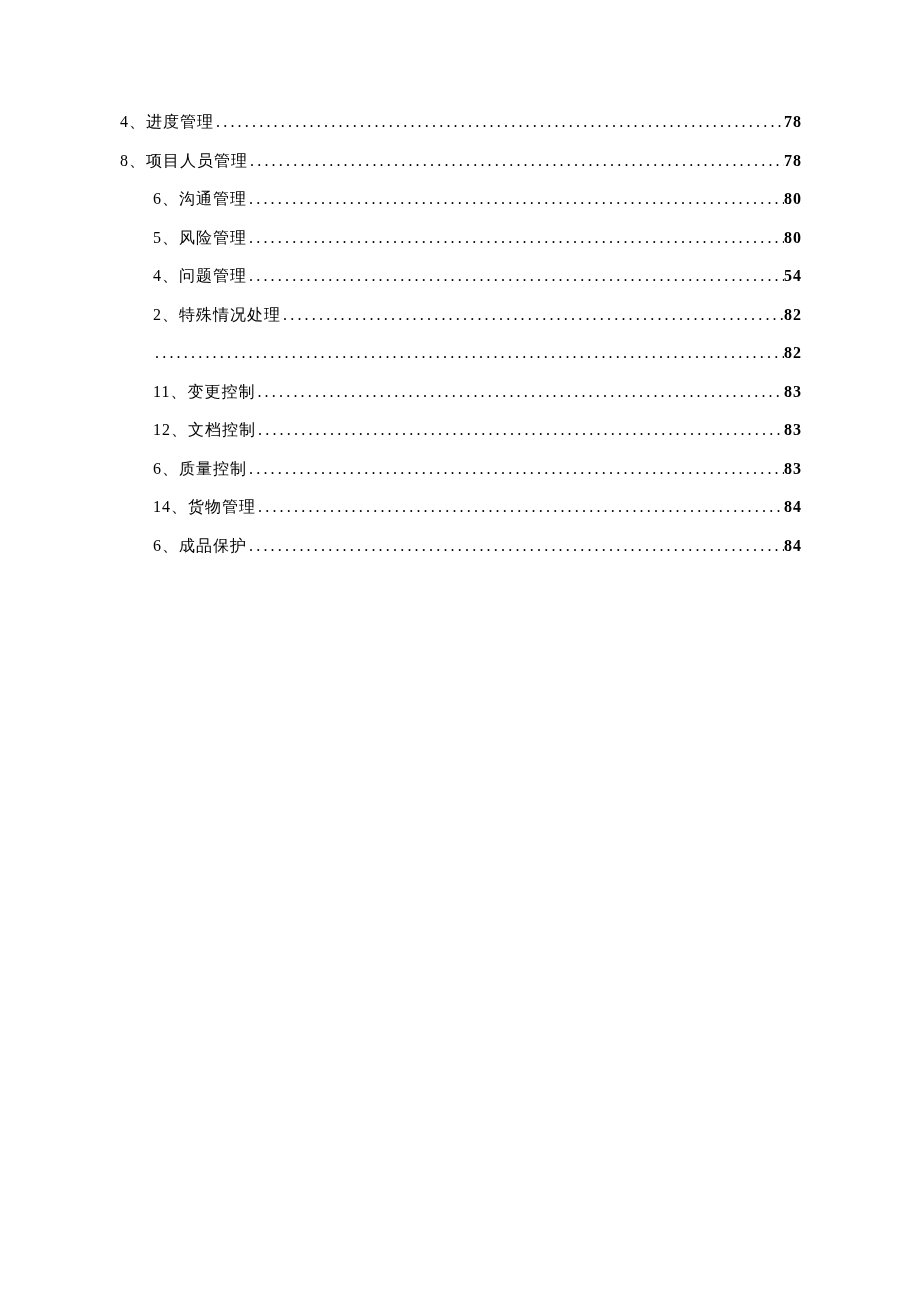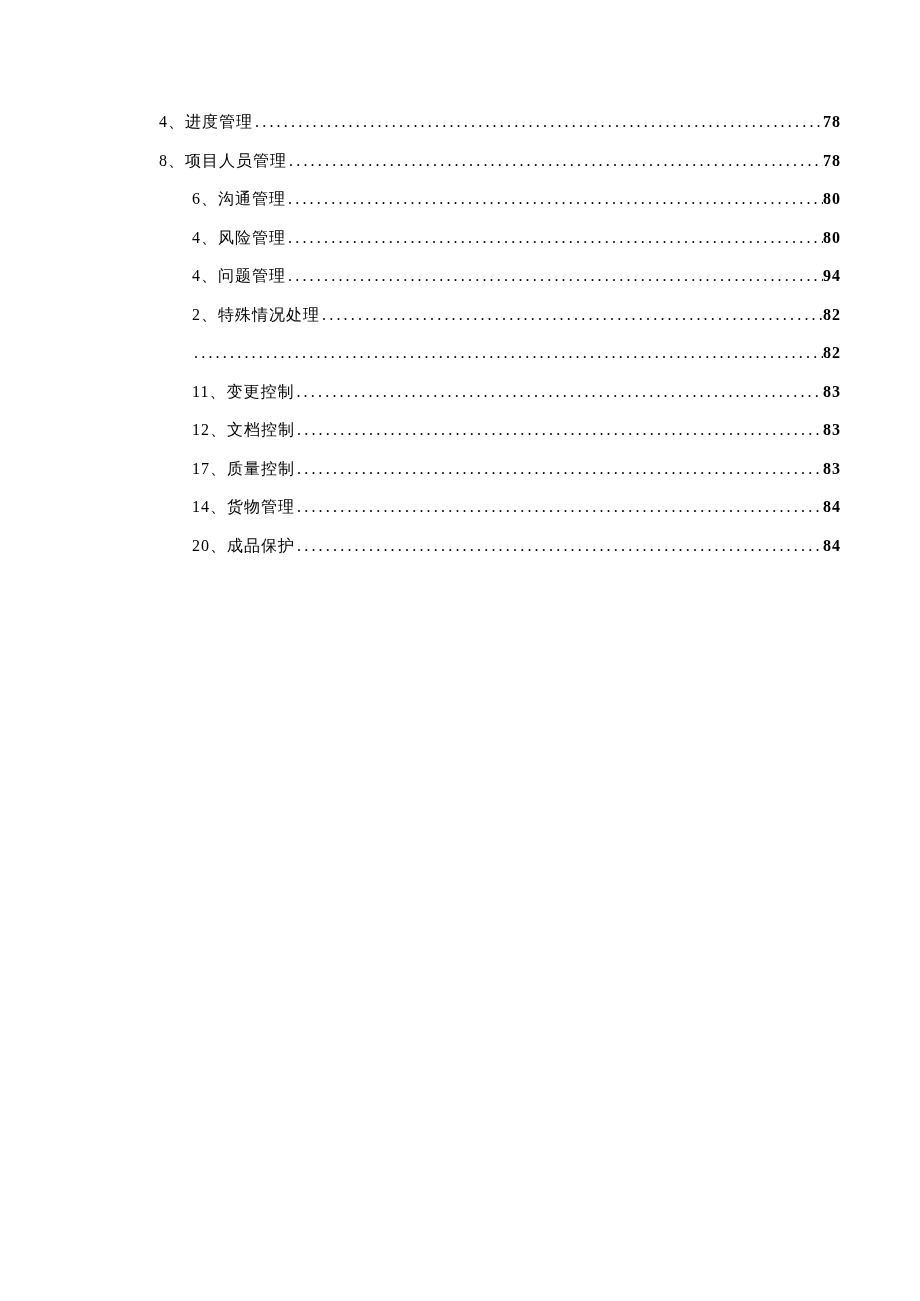--- a/index.html
+++ b/index.html
@@ -7,21 +7,21 @@
       width: 920px;
       height: 1301px;
       background: #ffffff;
       font-family: "SimSun", "宋体", serif;
       font-size: 16px;
       color: #000000;
       padding-top: 103px;
       padding-left: 120px;
       padding-right: 118px;
     }
-    .toc { width: 100%; margin-left: 39px; }
+    .toc { width: 100%; }
     .toc-row {
       display: flex;
       align-items: baseline;
       line-height: 38.5px;
       white-space: nowrap;
     }
     .toc-row.level-1 { padding-left: 0; }
     .toc-row.level-2 { padding-left: 33px; }
     .toc-title {
       flex: 0 0 auto;
@@ -56,28 +56,28 @@
     <span class="toc-title">8、项目人员管理</span>
     <span class="toc-leader"></span>
     <span class="toc-page">78</span>
   </div>
   <div class="toc-row level-2">
     <span class="toc-title">6、沟通管理</span>
     <span class="toc-leader"></span>
     <span class="toc-page">80</span>
   </div>
   <div class="toc-row level-2">
-    <span class="toc-title">4、风险管理</span>
+    <span class="toc-title">5、风险管理</span>
     <span class="toc-leader"></span>
     <span class="toc-page">80</span>
   </div>
   <div class="toc-row level-2">
     <span class="toc-title">4、问题管理</span>
     <span class="toc-leader"></span>
-    <span class="toc-page">94</span>
+    <span class="toc-page">54</span>
   </div>
   <div class="toc-row level-2">
     <span class="toc-title">2、特殊情况处理</span>
     <span class="toc-leader"></span>
     <span class="toc-page">82</span>
   </div>
   <div class="toc-row level-2">
     <span class="toc-leader"></span>
     <span class="toc-page">82</span>
   </div>
@@ -85,27 +85,27 @@
     <span class="toc-title">11、变更控制</span>
     <span class="toc-leader"></span>
     <span class="toc-page">83</span>
   </div>
   <div class="toc-row level-2">
     <span class="toc-title">12、文档控制</span>
     <span class="toc-leader"></span>
     <span class="toc-page">83</span>
   </div>
   <div class="toc-row level-2">
-    <span class="toc-title">17、质量控制</span>
+    <span class="toc-title">6、质量控制</span>
     <span class="toc-leader"></span>
     <span class="toc-page">83</span>
   </div>
   <div class="toc-row level-2">
     <span class="toc-title">14、货物管理</span>
     <span class="toc-leader"></span>
     <span class="toc-page">84</span>
   </div>
   <div class="toc-row level-2">
-    <span class="toc-title">20、成品保护</span>
+    <span class="toc-title">6、成品保护</span>
     <span class="toc-leader"></span>
     <span class="toc-page">84</span>
   </div>
 </div>
 
 </body></html>

